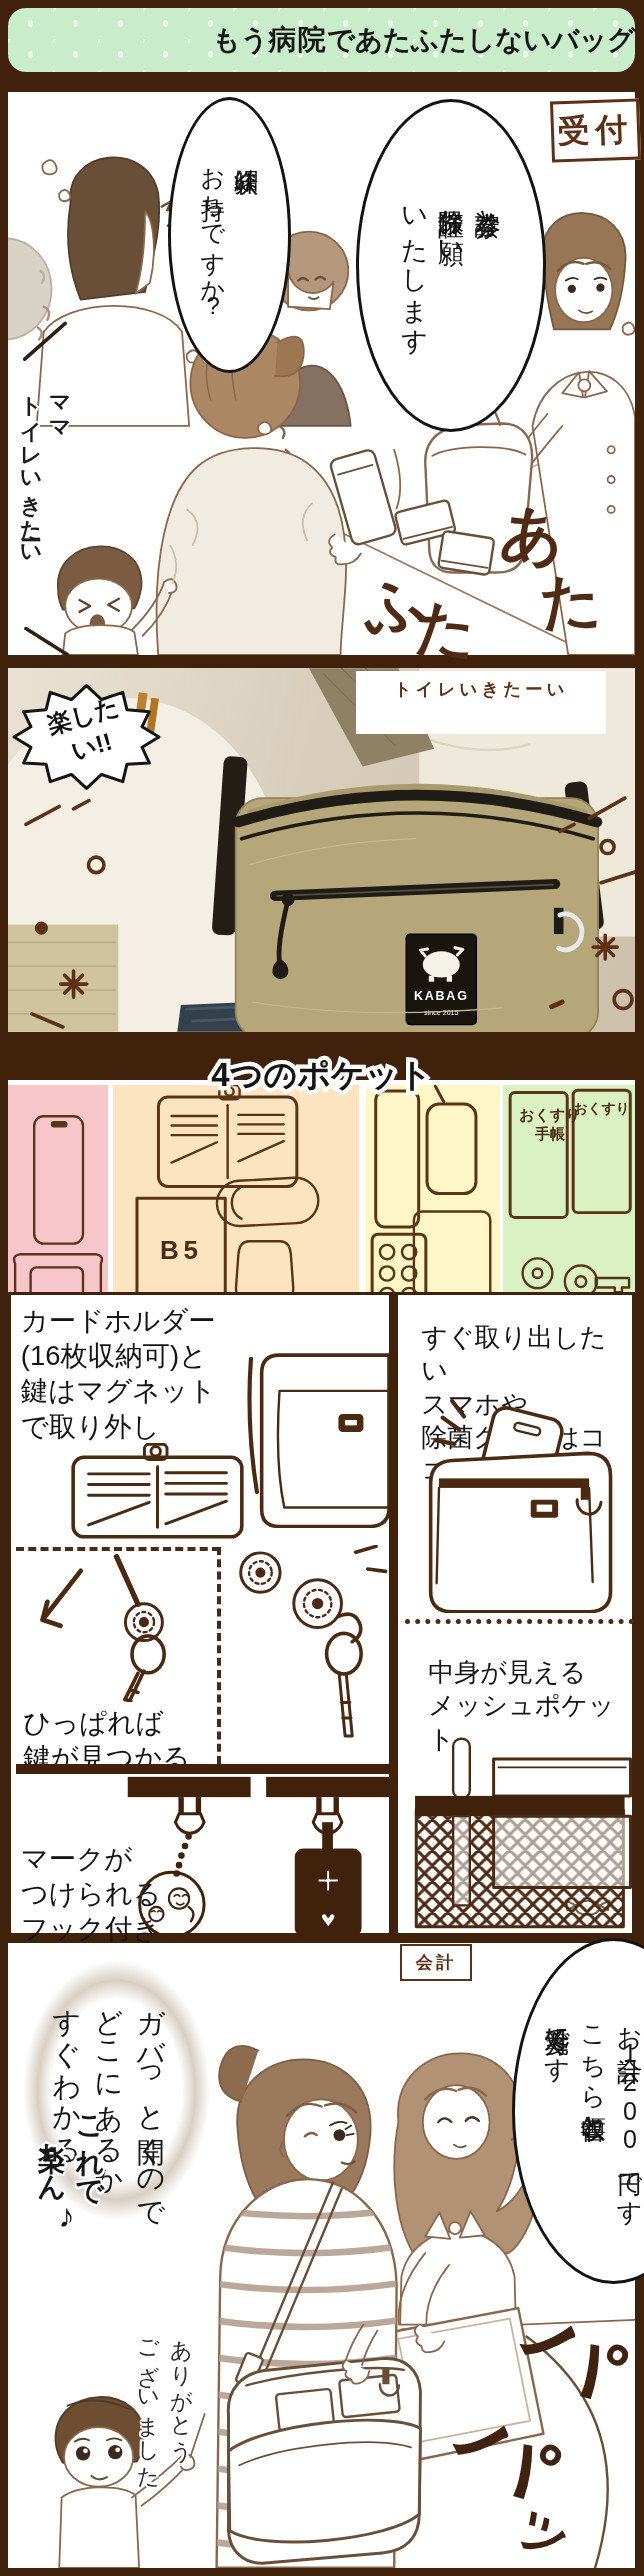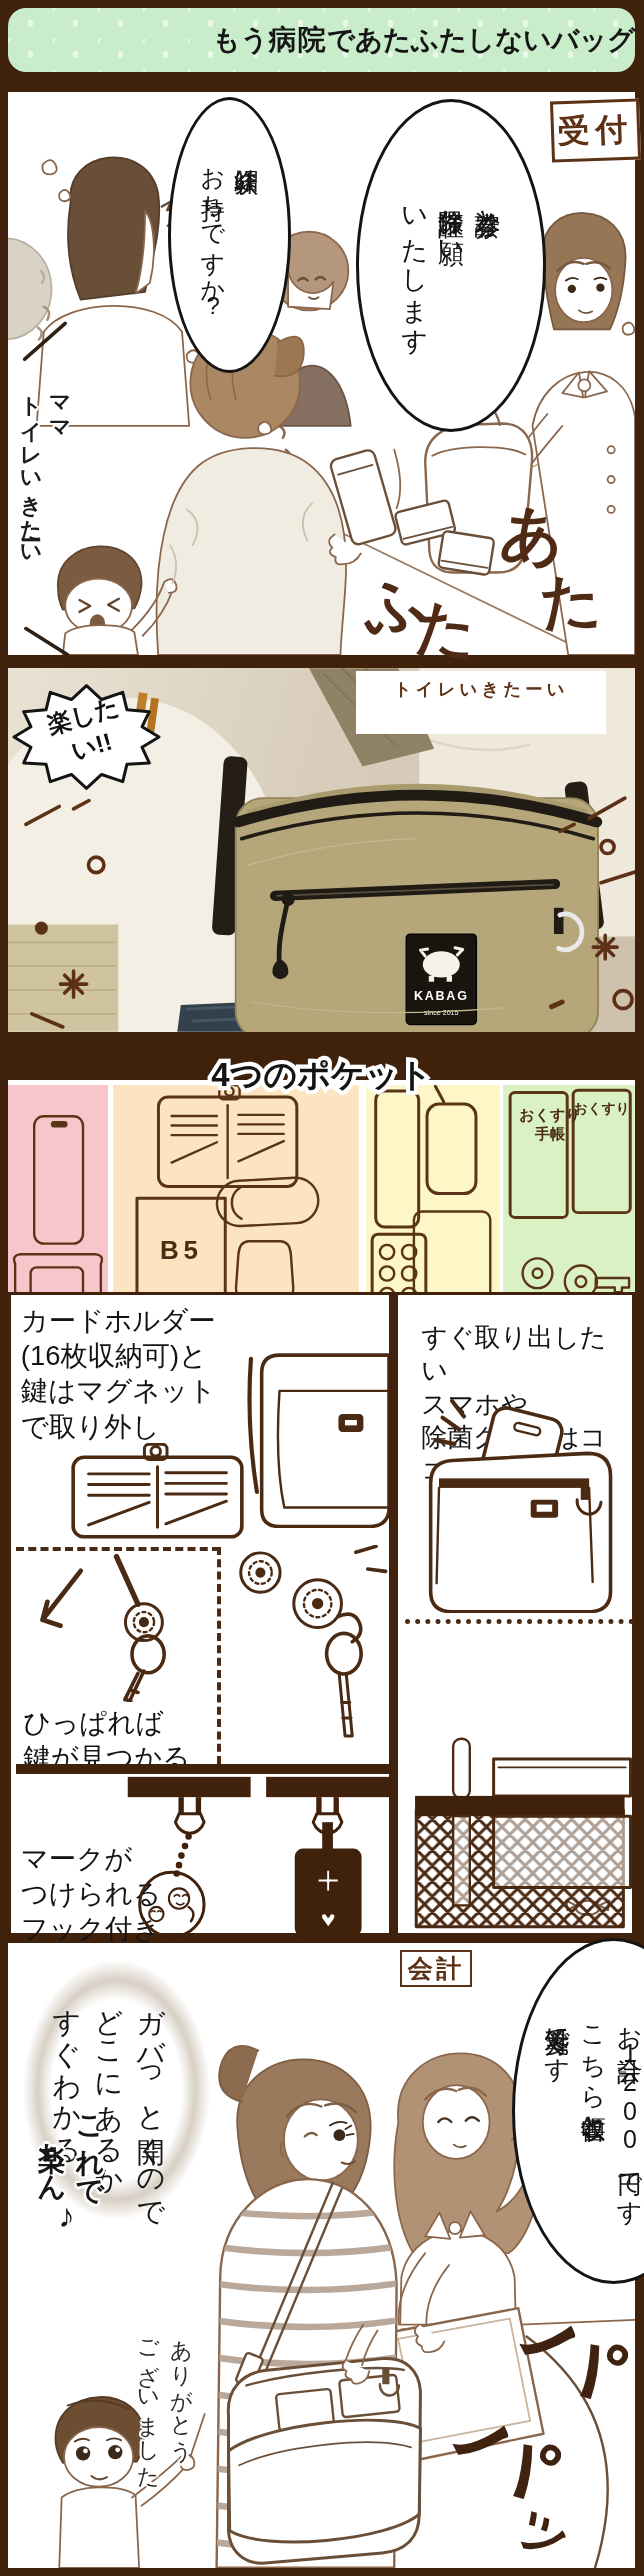--- a/index.html
+++ b/index.html
@@ -401,20 +401,22 @@
       <rect x="62" y="140" width="252" height="16" fill="#4a2a12" stroke="none"></rect>
       <path d="M62,156 l-4,160 M314,156 l6,158" stroke-width="4"></path>
       <rect x="216" y="176" width="46" height="30" rx="4" fill="#4a2a12" stroke="none"></rect>
       <rect x="226" y="184" width="26" height="12" fill="#fff" stroke="none"></rect>
       <rect x="300" y="142" width="14" height="34" fill="#4a2a12" stroke="none"></rect>
       <path d="M294,176 a20,22 0 0 0 40,4" stroke-width="5"></path>
     </svg>
 
     <div class="dotdiv" style="left:394px;top:324px;width:229px;"></div>
 
+    <div class="p4text ml abs" style="left:417px;top:361px;font-size:26px;">中身が見える
+メッシュポケット</div>
 
     <svg class="abs" style="left:398px;top:439px" width="224" height="200" viewBox="0 0 376 336" fill="none" stroke="#4a2a12" stroke-linecap="round" stroke-linejoin="round">
       <defs>
         <pattern id="mesh" width="26" height="26" patternUnits="userSpaceOnUse">
           <path d="M0,26 L26,0 M-6,6 L6,-6 M20,32 L32,20 M0,0 L26,26 M20,-6 L32,6 M-6,20 L6,32" stroke="#4a2a12" stroke-width="5"></path>
         </pattern>
       </defs>
       <rect x="74" y="8" width="28" height="100" rx="13" stroke-width="4"></rect>
       <rect x="142" y="42" width="230" height="62" stroke-width="5"></rect>
       <line x1="150" y1="56" x2="364" y2="56" stroke-width="3"></line>
@@ -515,21 +517,21 @@
       <circle cx="130" cy="852" r="4" fill="#fff"></circle>
         <circle cx="184" cy="850" r="4" fill="#fff"></circle>
       <path d="M112,836 q12,-8 24,-2 M166,834 q12,-6 24,0" stroke="#543b26" stroke-width="3"></path>
       <path d="M140,894 q12,10 26,2" stroke="#6a4f38" stroke-width="3.5"></path>
       <path d="M86,1048 L90,930 C 118,908 190,908 214,926 L 220,1048 Z" fill="#fff" stroke="#8a674c" stroke-width="3"></path>
       <path d="M208,930 C 240,906 268,884 290,862 M224,944 C 254,922 280,898 300,876" stroke="#8a674c" stroke-width="3"></path>
       <path d="M290,862 q16,-10 22,6 q4,14 -12,16 q-14,0 -10,-22 Z" fill="#fff" stroke="#8a674c" stroke-width="3"></path>
       <path d="M330,790 L 306,862" stroke="#8a674c" stroke-width="3"></path>
     </svg>
 
-    <div class="label-box abs" style="left:392px;top:7px;width:68px;height:33px;font-size:25px;letter-spacing:3.6px;border-width:2.4px;">
+    <div class="label-box abs" style="left:392px;top:1px;width:68px;height:33px;font-size:17px;letter-spacing:3.6px;border-width:2.4px;">
       <span>会計</span>
     </div>
 
     <div class="bubble abs" style="left:504px;top:-4.8px;width:203px;height:346px;justify-content:flex-start;padding-left:24px;box-sizing:border-box;">
       <div class="vt btxt" style="font-size:25px;line-height:1.45;">お会計1200円です
 こちら領収書と
 処方箋です</div>
     </div>
 
     <div class="softbubble"></div>

